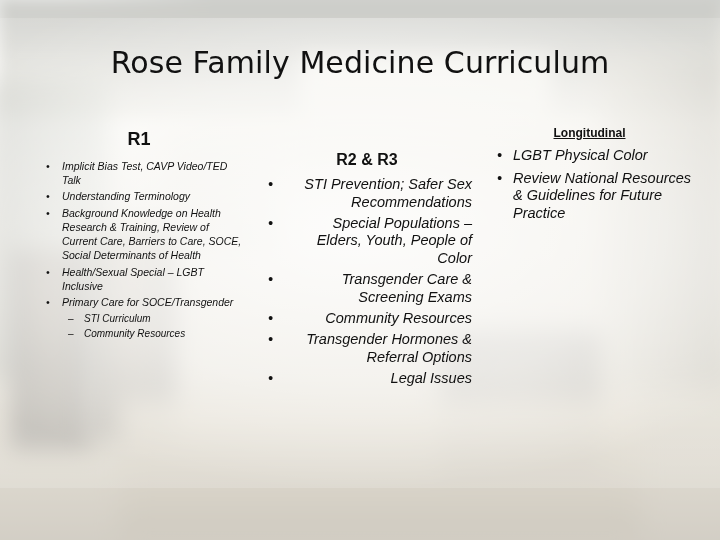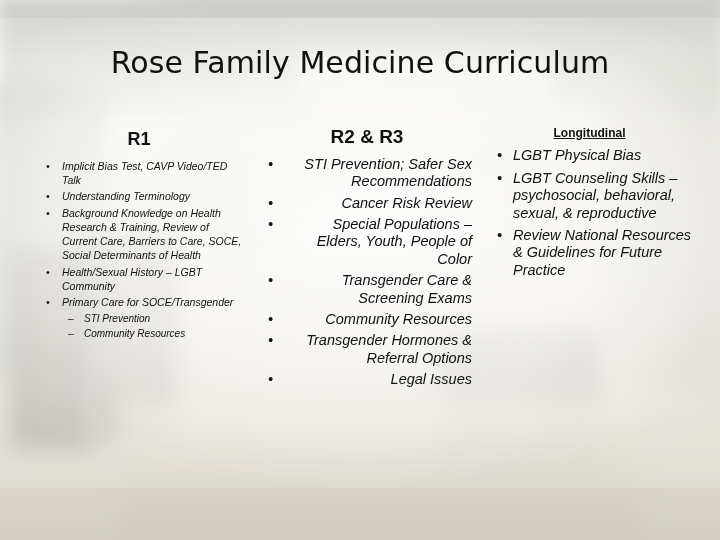--- a/index.html
+++ b/index.html
@@ -210,22 +210,23 @@
 
   
   #col-r23 {
     left: 262px;
     top: 126px;
     width: 210px;
     font-size: 14.5px;
     line-height: 1.2;
   }
   #col-r23 .col-head {
-    font-size: 19px;
+    font-size: 16px;
     margin-bottom: 7px;
+    margin-top: 24px;
   }
   #col-r23 ul.bl > li {
     padding-left: 22px;
     margin-bottom: 4px;
     text-align: right;
   }
   #col-r23 ul.bl > li::before {
     left: 6px;
   }
 
@@ -279,46 +280,43 @@
         <li>
           <span>Implicit Bias Test, CAVP Video/TED Talk</span>
         </li>
         <li>
           <span>Understanding Terminology</span>
         </li>
         <li>
           <span>Background Knowledge on Health Research &amp; Training, Review of Current Care, Barriers to Care, SOCE, Social Determinants of Health</span>
         </li>
         <li>
-          <span>Health/Sexual History – LGBT Community</span>
+          <span>Health/Sexual Special – LGBT Inclusive</span>
         </li>
         <li>
           <span>Primary Care for SOCE/Transgender</span>
           <ul class="sub">
             <li>
-              <span>STI Prevention</span>
+              <span>STI Curriculum</span>
             </li>
             <li>
               <span>Community Resources</span>
             </li>
           </ul>
         </li>
       </ul>
     </div>
 
     <div class="col" id="col-r23">
       <div class="col-head">R2 &amp; R3</div>
       <ul class="bl">
         <li>
           <span>STI Prevention; Safer Sex Recommendations</span>
         </li>
         <li>
-          <span>Cancer Risk Review</span>
-        </li>
-        <li>
           <span>Special Populations – Elders, Youth, People of Color</span>
         </li>
         <li>
           <span>Transgender Care &amp; Screening Exams</span>
         </li>
         <li>
           <span>Community Resources</span>
         </li>
         <li>
           <span>Transgender Hormones &amp; Referral Options</span>
@@ -326,24 +324,21 @@
         <li>
           <span>Legal Issues</span>
         </li>
       </ul>
     </div>
 
     <div class="col" id="col-long">
       <div class="col-head">Longitudinal</div>
       <ul class="bl">
         <li>
-          <span>LGBT Physical Bias</span>
-        </li>
-        <li>
-          <span>LGBT Counseling Skills – psychosocial, behavioral, sexual, &amp; reproductive</span>
+          <span>LGBT Physical Color</span>
         </li>
         <li>
           <span>Review National Resources &amp; Guidelines for Future Practice</span>
         </li>
       </ul>
     </div>
 
   </div>
 </div>
 

